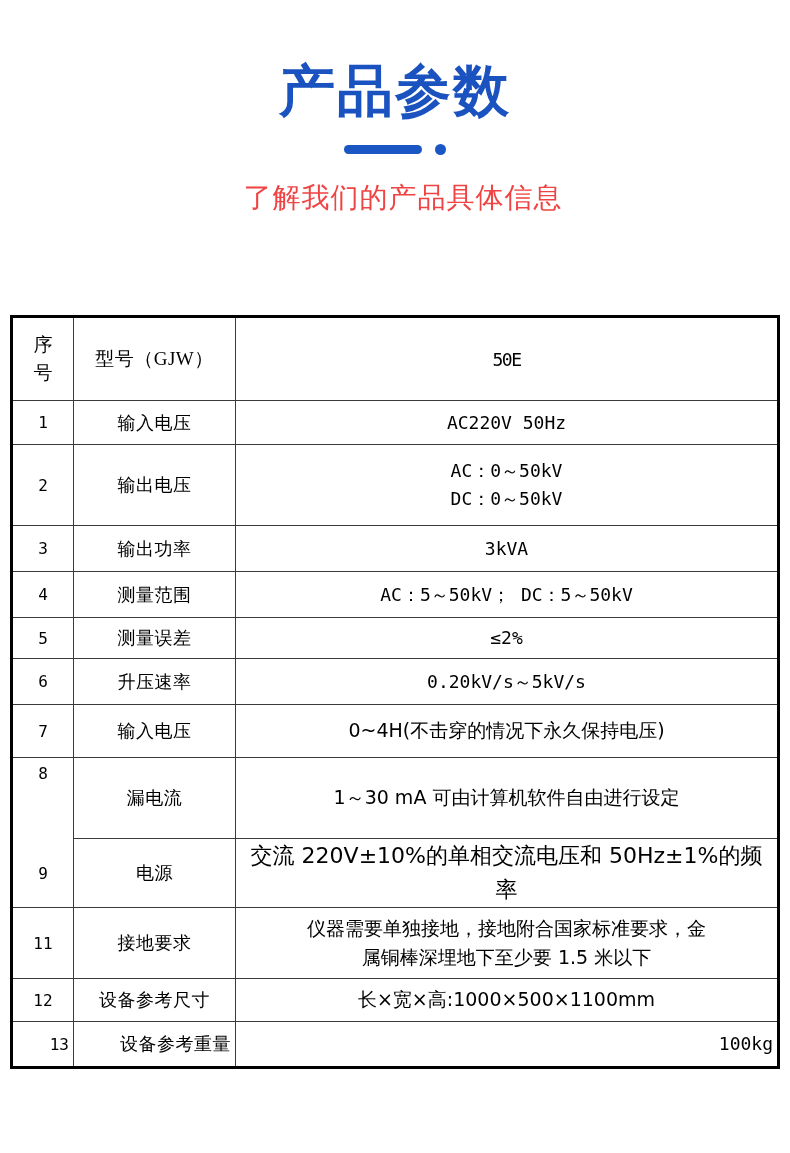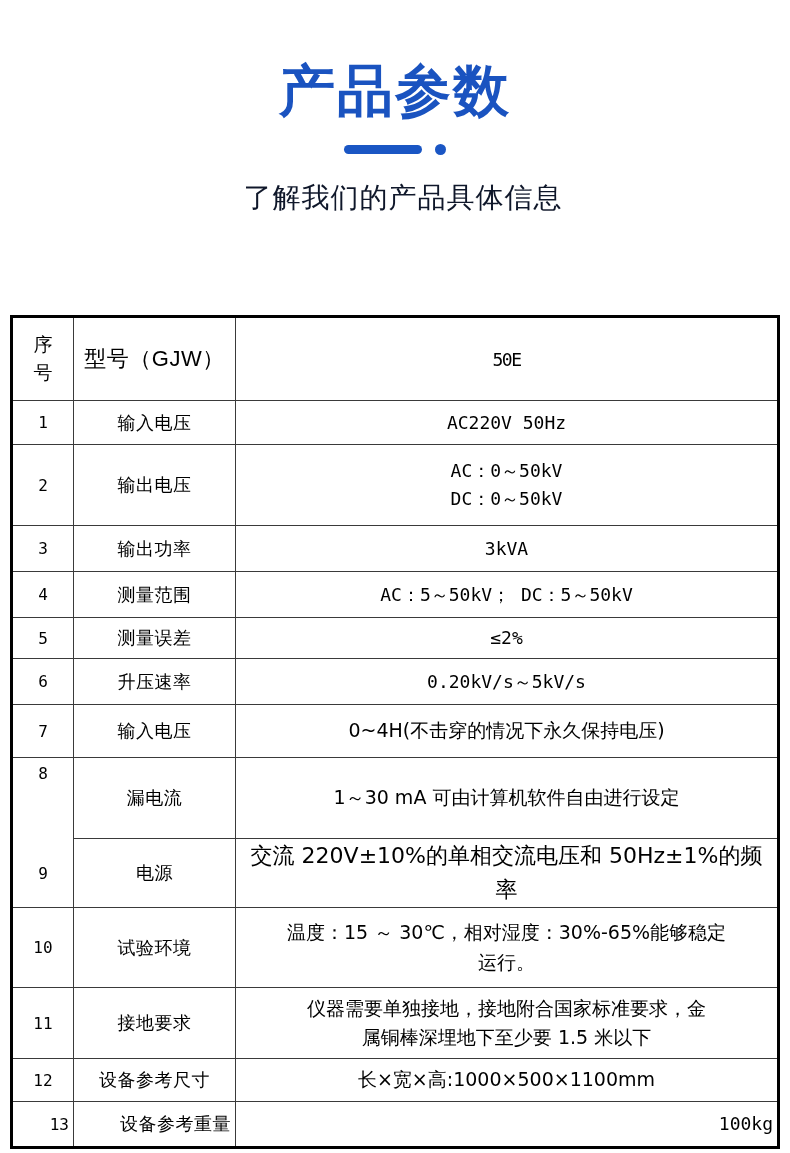--- a/index.html
+++ b/index.html
@@ -53,21 +53,21 @@
     width: 11px;
     height: 11px;
     border-radius: 50%;
     background: #1a56c4;
   }
   .page-subtitle {
     margin: 22px 0 0 0;
     font-size: 28px;
     font-weight: normal;
     letter-spacing: 1px;
-    color: #0f172a;
+    color: #ef4444;
     font-family: "DejaVu Sans", "Liberation Sans", sans-serif;
     padding-left: 16px;
   }
 
   
   .table-wrap {
     position: absolute;
     left: 10px;
     top: 315px;
     width: 767px;
@@ -101,23 +101,23 @@
   .hdr-seq {
     height: 82px;
     font-size: 19px;
     font-weight: bold;
     line-height: 1.45;
     letter-spacing: 0px;
     font-family: "DejaVu Sans", "Liberation Sans", sans-serif;
   }
   .hdr-seq .ch { display: block; }
   .hdr-name {
-    font-size: 22px;
-    font-weight: bold;
-    font-family: Liberation Sans, sans-serif;
+    font-size: 19px;
+    font-weight: bold;
+    font-family: Liberation Serif, serif;
     letter-spacing: 0.5px;
   }
   .hdr-val {
     font-size: 18px;
     font-weight: bold;
     letter-spacing: -1.5px;
     font-family: "DejaVu Sans Mono", "Liberation Mono", monospace;
   }
 
   td.seq {
@@ -255,28 +255,20 @@
               <span class="line">1～30 mA 可由计算机软件自由进行设定</span>
             </td>
           </tr>
           <tr class="r9">
             <td class="seq">9</td>
             <td class="name">电源</td>
             <td class="val cjk-sm">
               <span class="line">交流 220V±10%的单相交流电压和 50Hz±1%的频率</span>
             </td>
           </tr>
-          <tr class="r10">
-            <td class="seq">10</td>
-            <td class="name">试验环境</td>
-            <td class="val cjk">
-              <span class="line">温度：15 ～ 30℃，相对湿度：30%-65%能够稳定</span>
-              <span class="line">运行。</span>
-            </td>
-          </tr>
           <tr class="r11">
             <td class="seq">11</td>
             <td class="name">接地要求</td>
             <td class="val cjk">
               <span class="line">仪器需要单独接地，接地附合国家标准要求，金</span>
               <span class="line">属铜棒深埋地下至少要 1.5 米以下</span>
             </td>
           </tr>
           <tr class="r12">
             <td class="seq">12</td>

